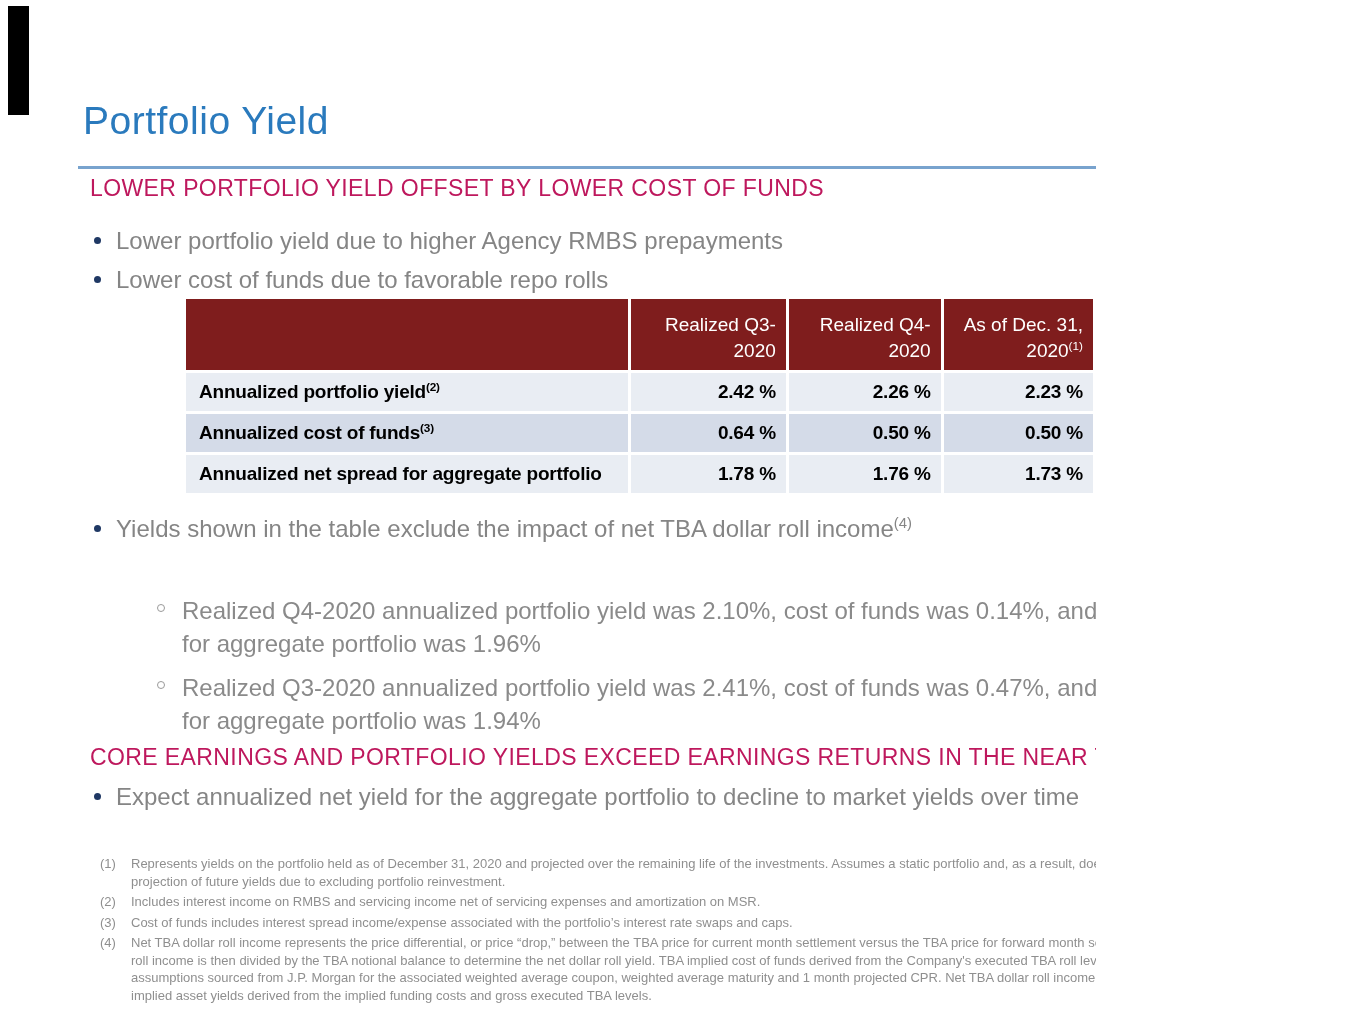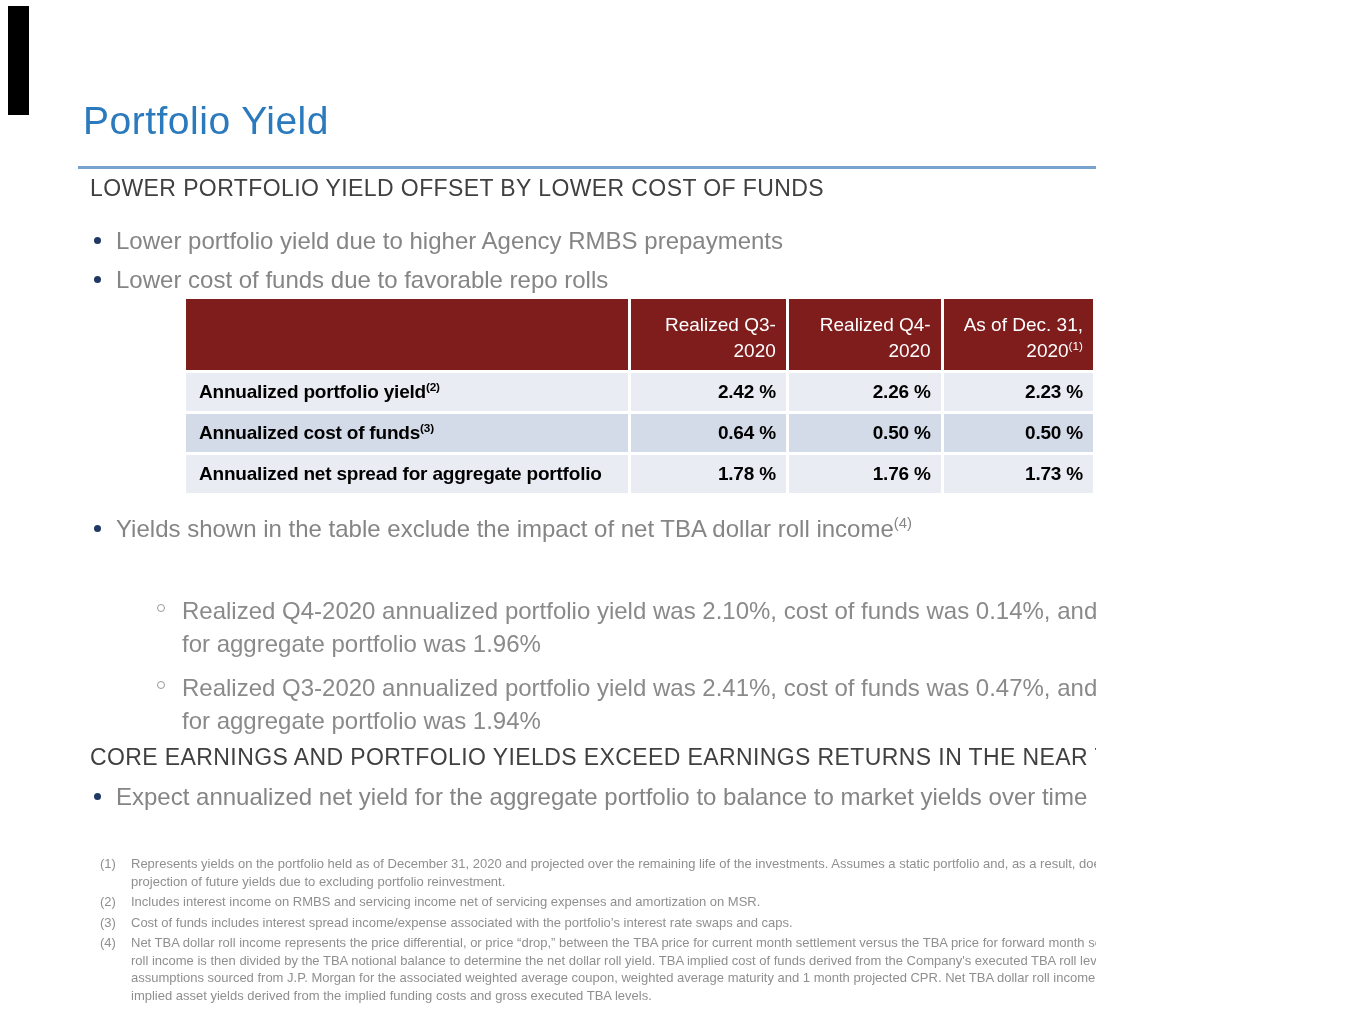--- a/index.html
+++ b/index.html
@@ -15,21 +15,21 @@
   .title{
     position:absolute;left:83px;top:99px;margin:0;
     font-size:39px;font-weight:400;color:#2A7ABD;letter-spacing:0.5px;
   }
   .title-rule{position:absolute;left:78px;top:166px;width:1212px;height:3px;background:#78A3CE;}
 
   .logo{position:absolute;left:1216px;top:75px;width:73px;height:73px;}
 
   .sec-heading{
     position:absolute;left:90px;margin:0;
-    font-size:23px;font-weight:400;color:#404040;letter-spacing:0.4px;white-space:nowrap;
+    font-size:23px;font-weight:400;color:#be185d;letter-spacing:0.4px;white-space:nowrap;
   }
   .s1{top:175px;}
   .s2{top:744px;}
 
   ul.bullets{list-style:none;margin:0;padding:0;position:absolute;left:90px;}
   ul.bullets li{
     position:relative;padding-left:26px;margin:0 0 17px 0;
     font-size:24px;line-height:22px;color:#858585;
   }
   ul.bullets li::before{
@@ -158,21 +158,21 @@
   </ul>
 
   <ul class="subbullets">
     <li><span>Realized Q4-2020 annualized portfolio yield was 2.10%, cost of funds was 0.14%, and net spread for aggregate portfolio was 1.96%</span></li>
     <li><span>Realized Q3-2020 annualized portfolio yield was 2.41%, cost of funds was 0.47%, and net spread for aggregate portfolio was 1.94%</span></li>
   </ul>
 
   <h2 class="sec-heading s2">CORE EARNINGS AND PORTFOLIO YIELDS EXCEED EARNINGS RETURNS IN THE NEAR TERM</h2>
 
   <ul class="bullets b3">
-    <li><span>Expect annualized net yield for the aggregate portfolio to balance to market yields over time</span></li>
+    <li><span>Expect annualized net yield for the aggregate portfolio to decline to market yields over time</span></li>
   </ul>
 
   <div class="footnotes">
     <div class="fn-item">
       <span class="fn-num">(1)</span>
       <span class="fn-text">Represents yields on the portfolio held as of December 31, 2020 and projected over the remaining life of the investments. Assumes a static portfolio and, as a result, does not represent a projection of future yields due to excluding portfolio reinvestment.</span>
     </div>
     <div class="fn-item">
       <span class="fn-num">(2)</span>
       <span class="fn-text">Includes interest income on RMBS and servicing income net of servicing expenses and amortization on MSR.</span>

